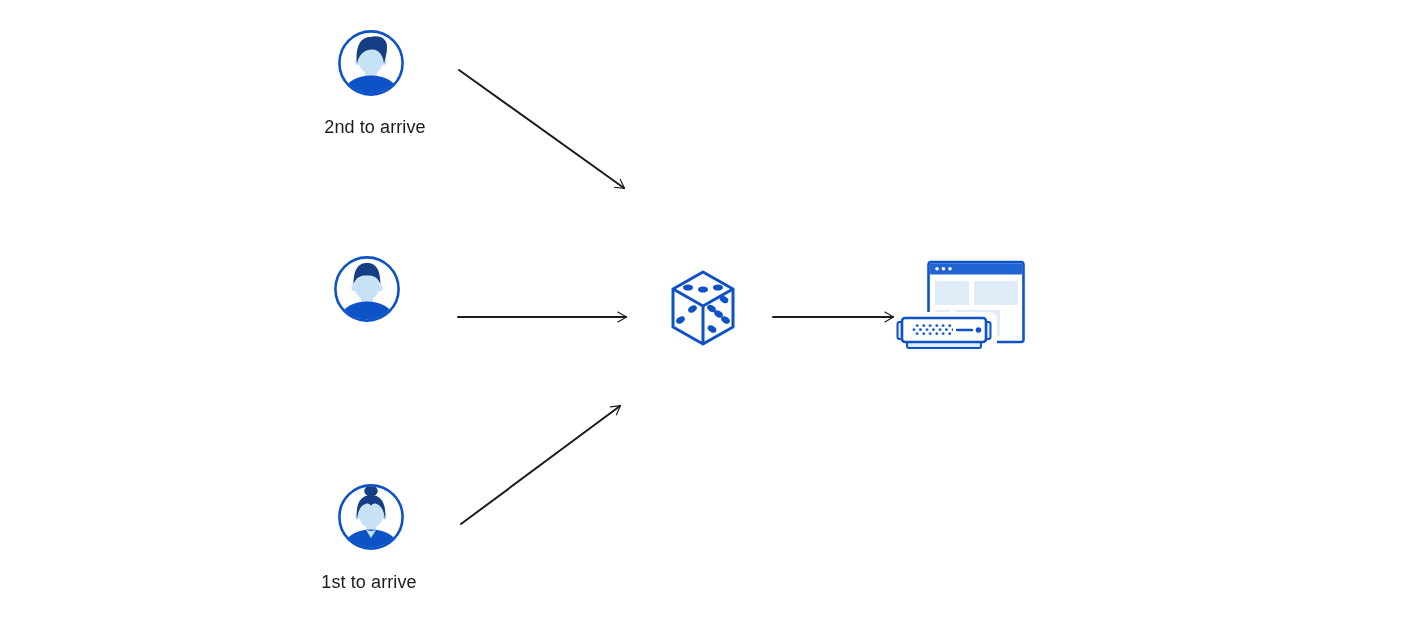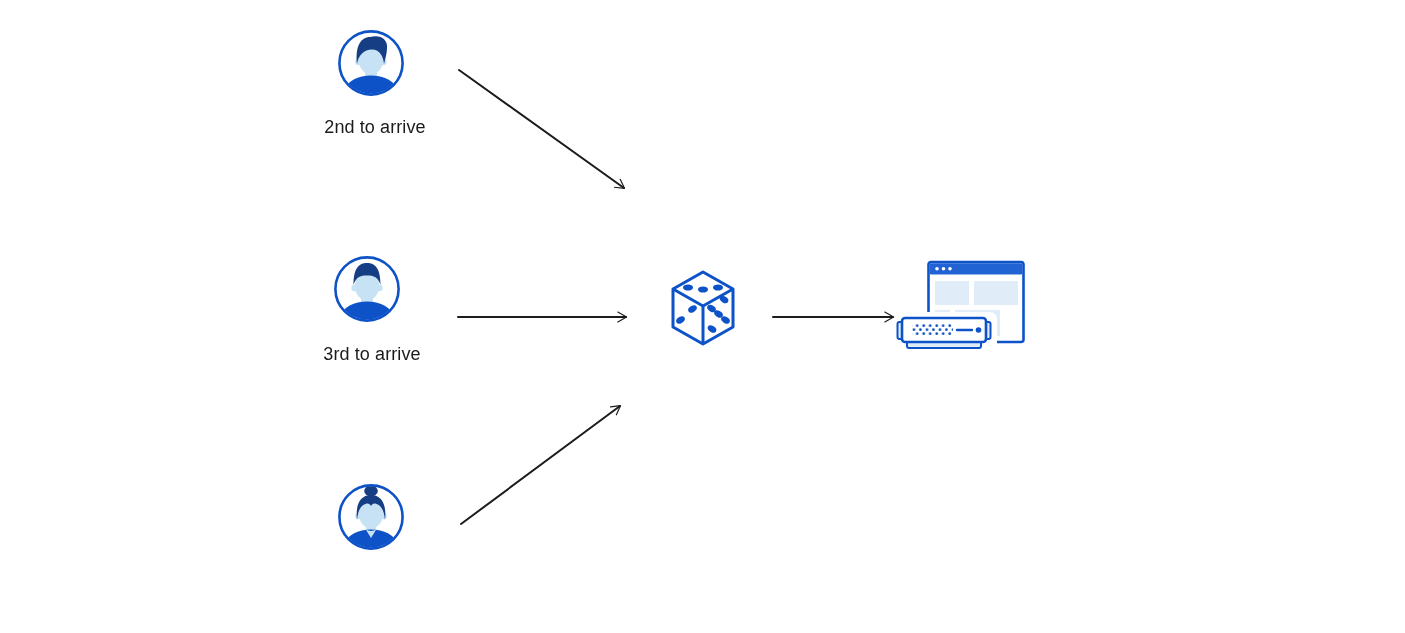--- a/index.html
+++ b/index.html
@@ -83,40 +83,40 @@
     <circle class="fw sb" cx="34" cy="34" r="31.6" stroke-width="2.6"></circle>
     <g clip-path="url(#c2)">
       <rect class="fface" x="28" y="32" width="12" height="20"></rect>
       <path class="fb" d="M2,70 C8,52 20,46.5 34,46.5 C48,46.5 60,52 66,70 Z"></path>
       <circle class="fface" cx="21.5" cy="33" r="3.2"></circle>
       <circle class="fface" cx="46.5" cy="33" r="3.2"></circle>
       <ellipse class="fface" cx="34" cy="31" rx="12.2" ry="14.6"></ellipse>
       <path class="fhair" d="M20.5,30 C20.5,13 26,8 34,8 C42,8 47.5,13 47.5,30 C45,22 41,20.5 34,20.5 C27,20.5 23,22 20.5,30 Z"></path>
     </g>
   </svg>
-  <div class="node-label" style="left:272px;top:343px;">3rd to arrive</div>
 
   <svg class="abs" style="left:337px;top:483px;" width="68" height="68" viewBox="0 0 68 68">
     <defs>
         <clipPath id="c3">
           <circle cx="34" cy="34" r="30.6"></circle>
         </clipPath>
       </defs>
     <circle class="fw sb" cx="34" cy="34" r="31.6" stroke-width="2.6"></circle>
     <g clip-path="url(#c3)">
       <rect class="fface" x="29" y="32" width="10" height="21"></rect>
       <path class="fb" d="M2,70 C8,52 20,46.5 34,46.5 C48,46.5 60,52 66,70 Z"></path>
       <path class="fface" d="M28.5,46 L34,55 L39.5,46 C36.5,48.5 31.5,48.5 28.5,46 Z"></path>
       <circle class="fface" cx="21.5" cy="33" r="3.2"></circle>
       <circle class="fface" cx="46.5" cy="33" r="3.2"></circle>
       <ellipse class="fface" cx="34" cy="31" rx="12" ry="14.6"></ellipse>
       <ellipse class="fhair" cx="34" cy="8" rx="6.8" ry="5.4"></ellipse>
       <path class="fhair" d="M20,37 C18,19 25,12 34,12 C43,12 50,19 48,37 C47,27 44,22.5 39.5,21 C36.8,20 35,21 34,23 C33,21 31.2,20 28.5,21 C24,22.5 21,27 20,37 Z"></path>
     </g>
   </svg>
+  <div class="node-label" style="left:269px;top:571px;">1st to arrive</div>
 
   <svg class="abs" style="left:665px;top:266px;" width="76" height="84" viewBox="0 0 76 84">
     <g fill="none" class="sb" stroke-width="3" stroke-linejoin="round">
       <polygon class="fw" points="38,6 68,23 68,61 38,78 8,61 8,23"></polygon>
       <line x1="8" y1="23" x2="38" y2="40"></line>
       <line x1="68" y1="23" x2="38" y2="40"></line>
       <line x1="38" y1="40" x2="38" y2="78"></line>
     </g>
 
     <ellipse class="fb" cx="23" cy="21.5" rx="5" ry="3.1"></ellipse>

